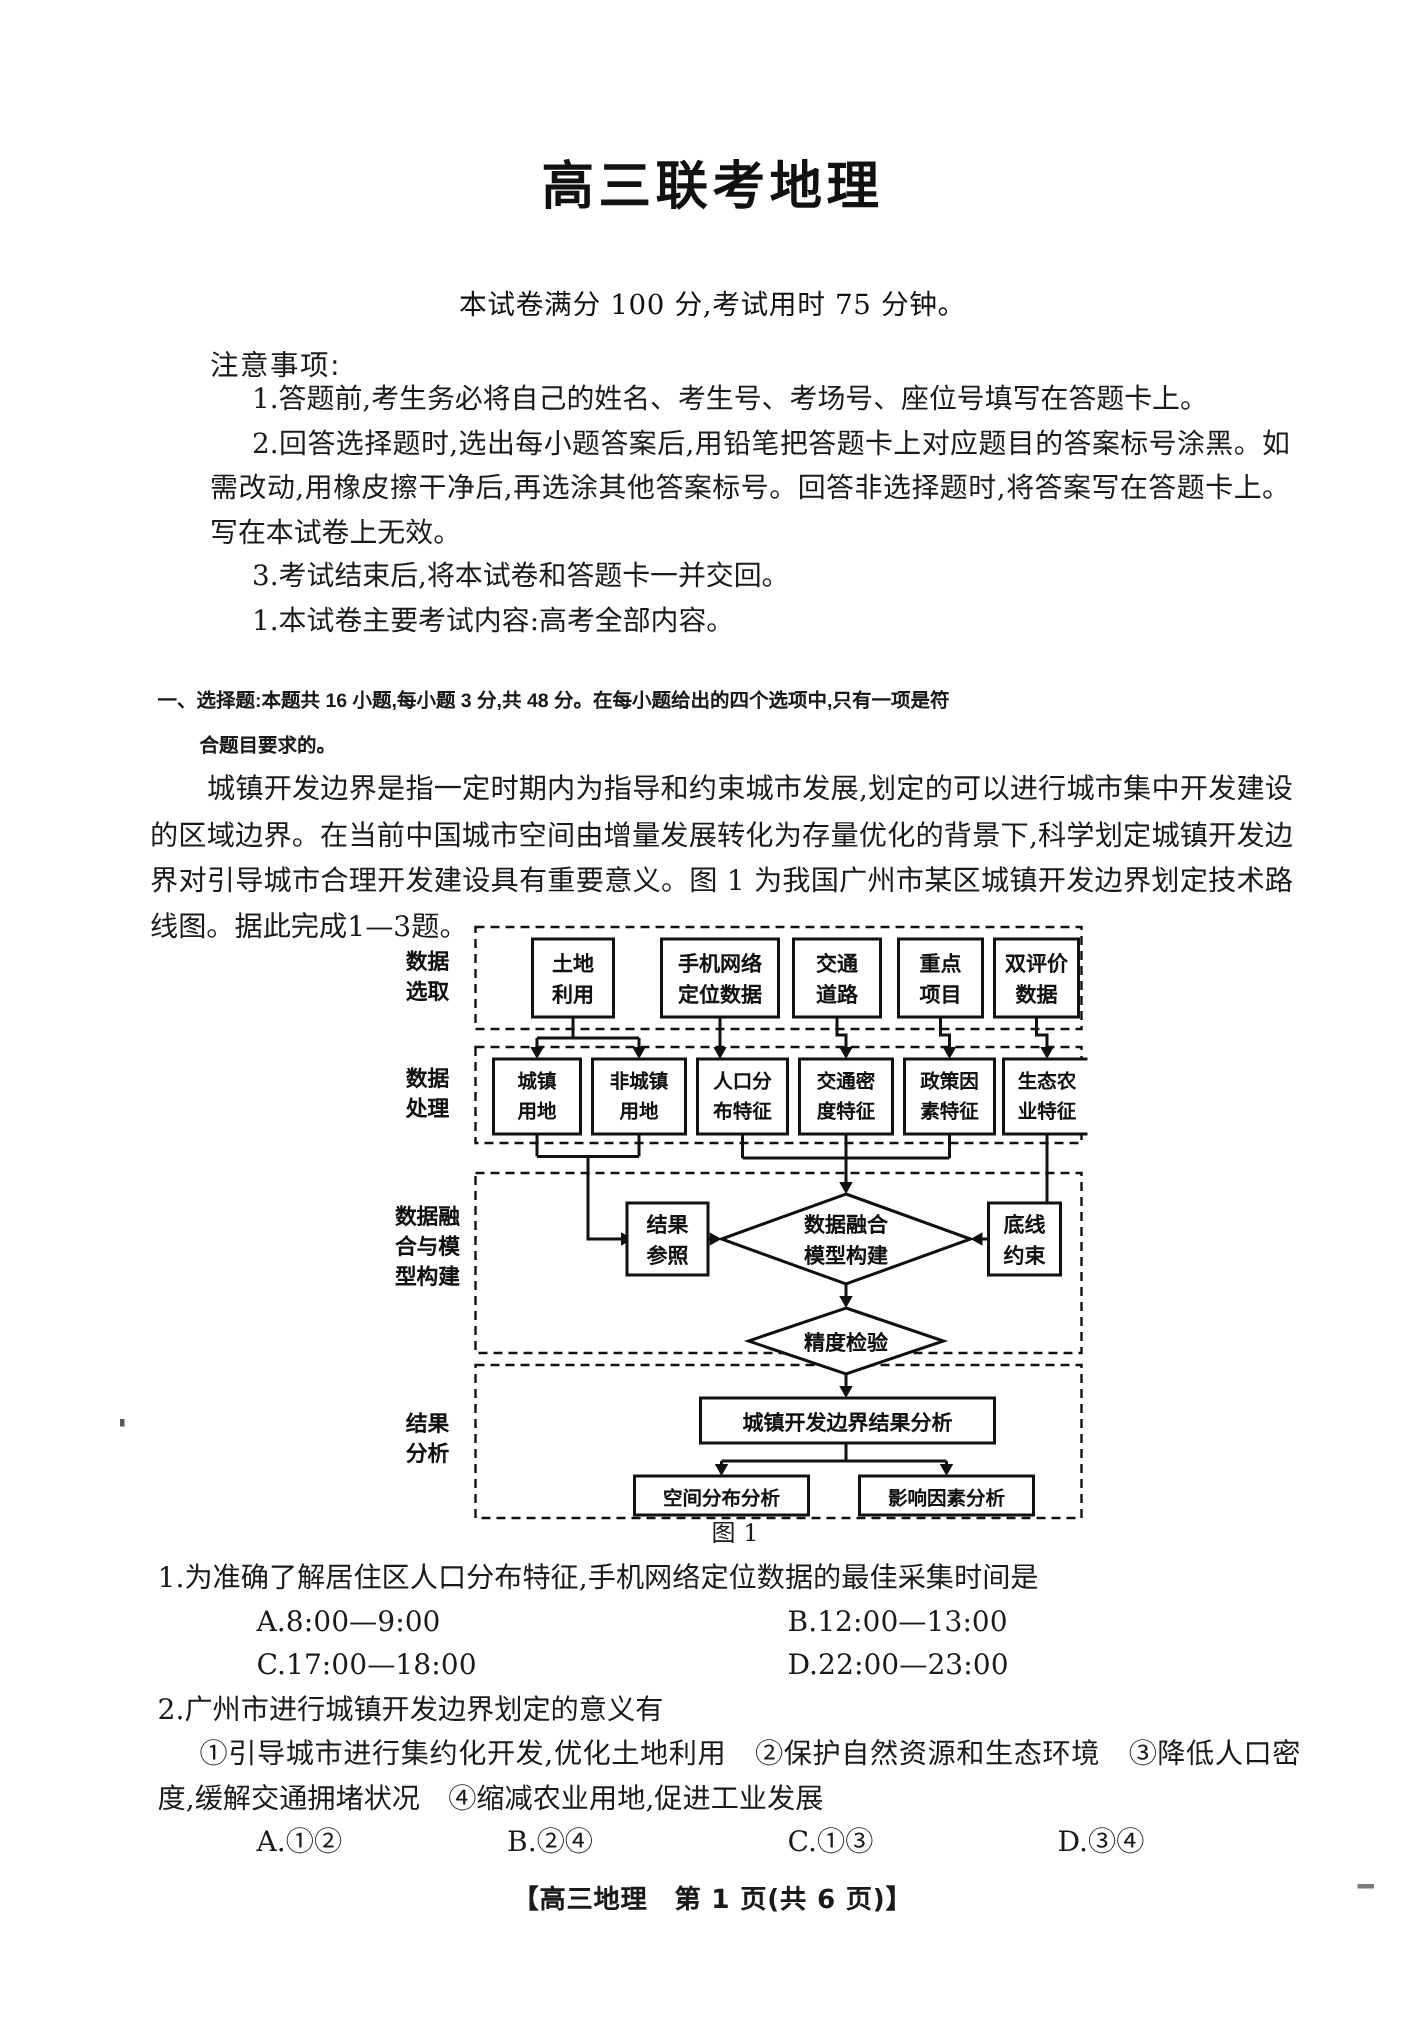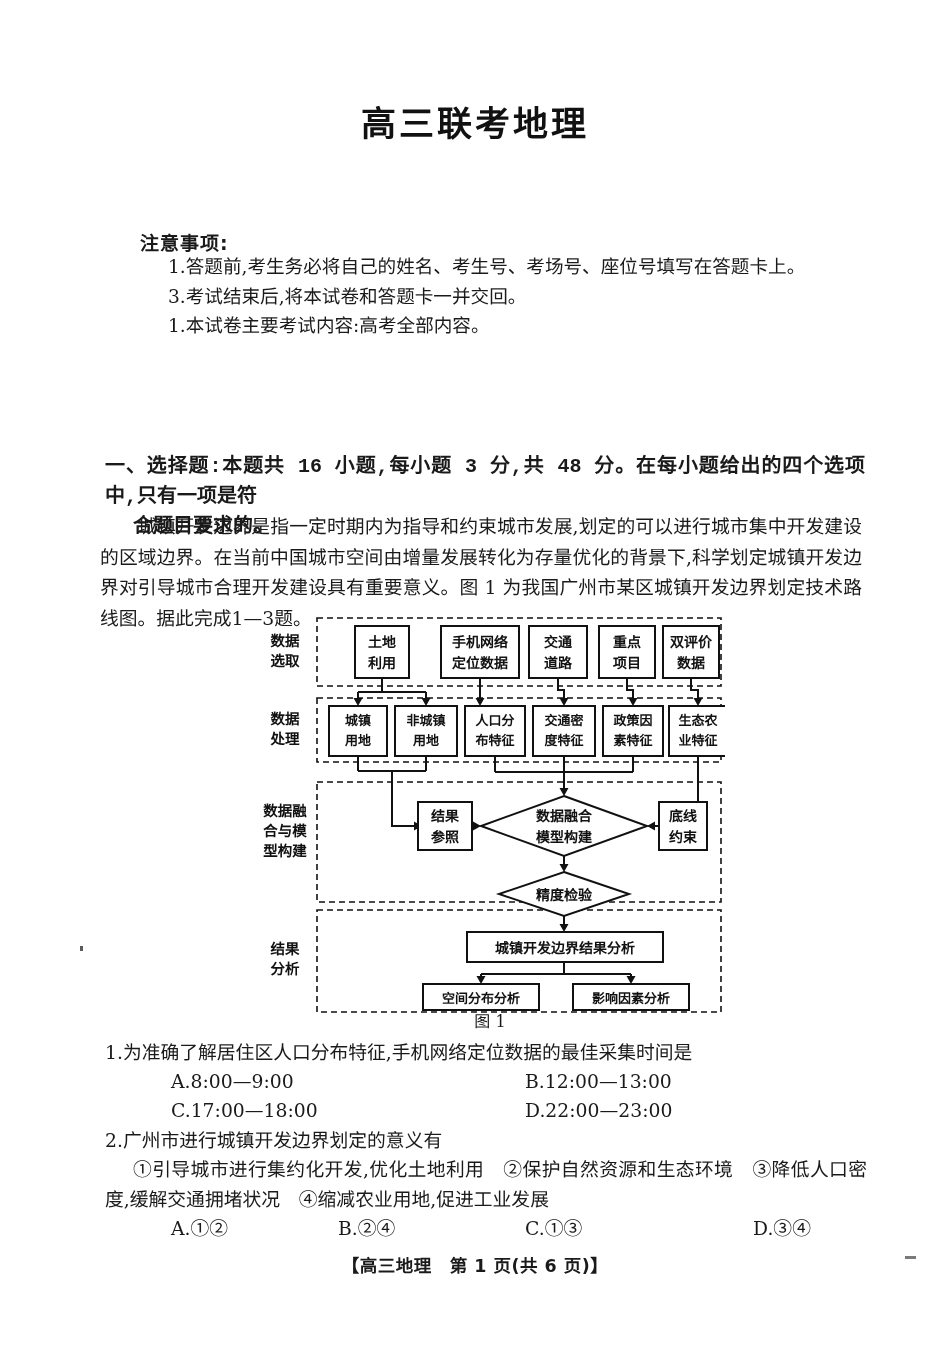--- a/index.html
+++ b/index.html
@@ -45,21 +45,21 @@
     font-size: 18.5px;
     letter-spacing: 0.4px;
     color: #111;
   }
 
   
   .notice-head {
     position: absolute;
     left: 140px; top: 228px;
     font-family: "DejaVu Sans", "Liberation Sans", sans-serif;
-    font-weight: bold;
+    font-weight: normal;
     font-size: 19px;
     letter-spacing: 1px;
     text-align: center;
   }
   .notice-list {
     position: absolute;
     left: 140px; top: 252px;
     width: 720px;
     font-size: 18.6px;
     line-height: 29.5px;
@@ -68,23 +68,23 @@
     text-indent: 28px;
     text-align: justify;
     margin: 0;
   }
 
   
   .sec-head {
     position: absolute;
     left: 105px; top: 452px;
     width: 760px;
-    font-family: Liberation Mono, monospace;
+    font-family: Liberation Sans, sans-serif;
     font-weight: bold;
-    font-size: 20px;
+    font-size: 13px;
     line-height: 30px;
     text-align: justify;
   }
   .sec-head .l2 { display:block; text-indent: 28px; }
 
   
   .passage {
     position: absolute;
     left: 100px; top: 512px;
     width: 762px;
@@ -120,21 +120,21 @@
     position: relative;
     font-size: 18.8px;
     line-height: 29px;
     height: 29px;
   }
   .q-opts.two-line { height: 58px; }
   .opt { position: absolute; white-space: nowrap; }
   .opt.c1 { left: 28px; margin-left: 38px; }
   .opt.c2 { left: 233px; }
   .opt.c3 { left: 420px; }
-  .opt.c4 { left: 600px; margin-left: 48px; }
+  .opt.c4 { left: 600px; }
   .opt.r2 { top: 29px; }
 
   .q-sub {
     font-size: 18.8px;
     line-height: 29.5px;
     text-align: justify;
     text-indent: 28px;
   }
 
   #q1 { top: 1038px; }
@@ -166,24 +166,26 @@
   .stage-label { font-size: 14.5px; }
   .node-label  { font-size: 14px; }
   .node-label-sm { font-size: 13px; }
 </style>
 </head>
 <body>
 
 <div class="page">
 
   <div class="doc-title">高三联考地理</div>
+  <div class="doc-subtitle">本试卷满分 100 分,考试用时 75 分钟。</div>
 
   <div class="notice-head">注意事项:</div>
   <div class="notice-list">
     <p class="notice-item">1.答题前,考生务必将自己的姓名、考生号、考场号、座位号填写在答题卡上。</p>
+    <p class="notice-item">2.回答选择题时,选出每小题答案后,用铅笔把答题卡上对应题目的答案标号涂黑。如需改动,用橡皮擦干净后,再选涂其他答案标号。回答非选择题时,将答案写在答题卡上。写在本试卷上无效。</p>
     <p class="notice-item">3.考试结束后,将本试卷和答题卡一并交回。</p>
     <p class="notice-item">1.本试卷主要考试内容:高考全部内容。</p>
   </div>
 
   <div class="sec-head">
     <span>一、选择题:本题共 16 小题,每小题 3 分,共 48 分。在每小题给出的四个选项中,只有一项是符</span>
     <span class="l2">合题目要求的。</span>
   </div>
 
   <div class="passage">城镇开发边界是指一定时期内为指导和约束城市发展,划定的可以进行城市集中开发建设的区域边界。在当前中国城市空间由增量发展转化为存量优化的背景下,科学划定城镇开发边界对引导城市合理开发建设具有重要意义。图 1 为我国广州市某区城镇开发边界划定技术路线图。据此完成1—3题。</div>

